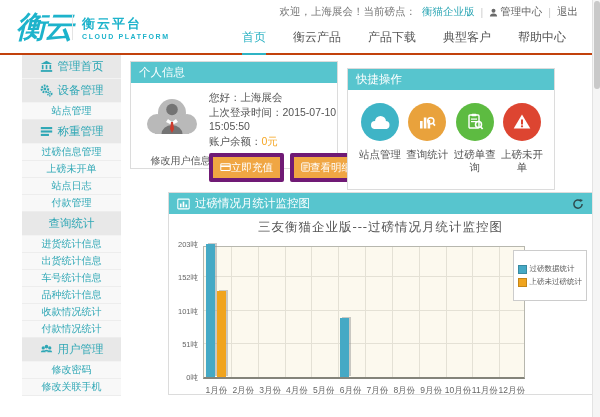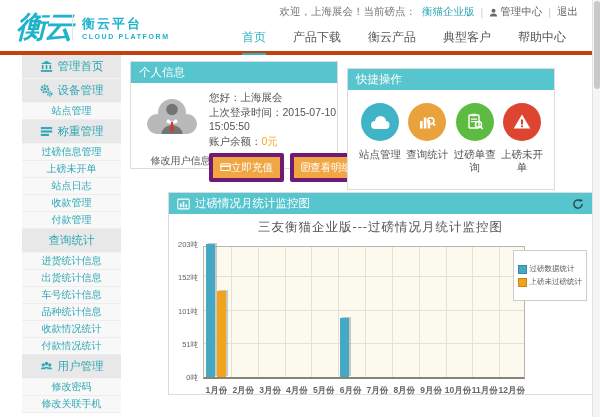--- a/index.html
+++ b/index.html
@@ -4,21 +4,21 @@
 <style>
   * { margin:0; padding:0; box-sizing:border-box; }
   html,body { width:600px; height:417px; }
   body {
     position:relative; overflow:hidden; background:#fff;
     font-family:"Liberation Sans","DejaVu Sans",sans-serif; color:#555;
   }
 
   
   .header { position:absolute; left:0; top:0; width:592px; height:55px; background:#fff;
-            border-bottom:4px solid #c2410c; z-index:3; }
+            border-bottom:2px solid #c2410c; z-index:3; }
   .logo-wrap { position:absolute; left:16px; top:7px; display:flex; align-items:center; }
   .logo-mark { font-size:30px; font-weight:bold; font-style:italic; color:#1db3cb;
                letter-spacing:-2px; line-height:40px; }
   .brand-block { padding-left:9px; border-left:1px solid #e4e4e4; }
   .brand-cn { font-size:13px; font-weight:bold; color:#1db3cb; letter-spacing:2px; }
   .brand-en { font-size:7px; letter-spacing:1.6px; color:#1db3cb; font-weight:bold; }
 
   .topbar { position:absolute; top:5px; right:14px; font-size:10.5px; color:#777;
             display:flex; gap:6px; align-items:center; white-space:nowrap; }
   .topbar .link-teal { color:#2fa7b5; cursor:pointer; }
@@ -79,21 +79,21 @@
   .chart-title { font-family:"Liberation Serif","DejaVu Serif",serif; font-size:12.5px;
                  color:#555; text-align:center; margin-top:5px; letter-spacing:1px; }
   .plot-area { position:absolute; left:34px; top:27px; width:322px; height:133px;
                background:#fcf9ee; border:1px solid #b7b7ae; border-bottom:2px solid #84847a; }
   .vg { position:absolute; top:0; bottom:0; width:1px; background:#e4e1d5; }
   .hg { position:absolute; left:0; right:0; height:1px; background:#e4e1d5; }
   .bar { position:absolute; bottom:0; width:9px; box-shadow:2px -1px 0 rgba(140,140,140,.45); }
   .y-axis { position:absolute; left:0; top:27px; width:32px; height:133px; }
   .y-tick { position:absolute; right:3px; font-size:7.5px; color:#666; white-space:nowrap; }
   .x-axis { position:absolute; left:34px; top:166px; width:322px; height:12px; }
-  .x-tick { position:absolute; font-size:8.5px; color:#666; text-align:center;font-weight:bold; }
+  .x-tick { position:absolute; font-size:8.5px; color:#666; text-align:center; }
   .legend { position:absolute; right:5px; top:31px; border:1px solid #ccc; background:#fff;
             padding:13px 4px; display:flex; flex-direction:column; gap:3px; }
   .lg-entry { display:flex; align-items:center; gap:3px; font-size:7.5px; color:#555;
               white-space:nowrap; }
   .lg-sq { width:9px; height:9px; border:1px solid rgba(0,0,0,.18); flex:none; }
 </style>
 </head>
 <body>
 
 <div class="header">
@@ -117,22 +117,22 @@
           </svg>
       </span>
       <span>管理中心</span>
     </span>
     <span class="sep">|</span>
     <span class="link-gray">退出</span>
   </div>
 
   <div class="nav">
     <span class="nav-item active">首页</span>
+    <span class="nav-item">衡云产品</span>
     <span class="nav-item">产品下载</span>
-    <span class="nav-item">衡云产品</span>
     <span class="nav-item">典型客户</span>
     <span class="nav-item">帮助中心</span>
   </div>
 </div>
 
 <div class="scrollbar">
   <div class="scroll-thumb"></div>
 </div>
 
 <div class="sidebar">
@@ -173,23 +173,20 @@
     <span>称重管理</span>
   </div>
   <div class="side-item">
     <span>过磅信息管理</span>
   </div>
   <div class="side-item">
     <span>上磅未开单</span>
   </div>
   <div class="side-item">
     <span>站点日志</span>
-  </div>
-  <div class="side-item">
-    <span>收款管理</span>
   </div>
   <div class="side-item">
     <span>付款管理</span>
   </div>
   <div class="side-header">
     <span>查询统计</span>
   </div>
   <div class="side-item">
     <span>进货统计信息</span>
   </div>

